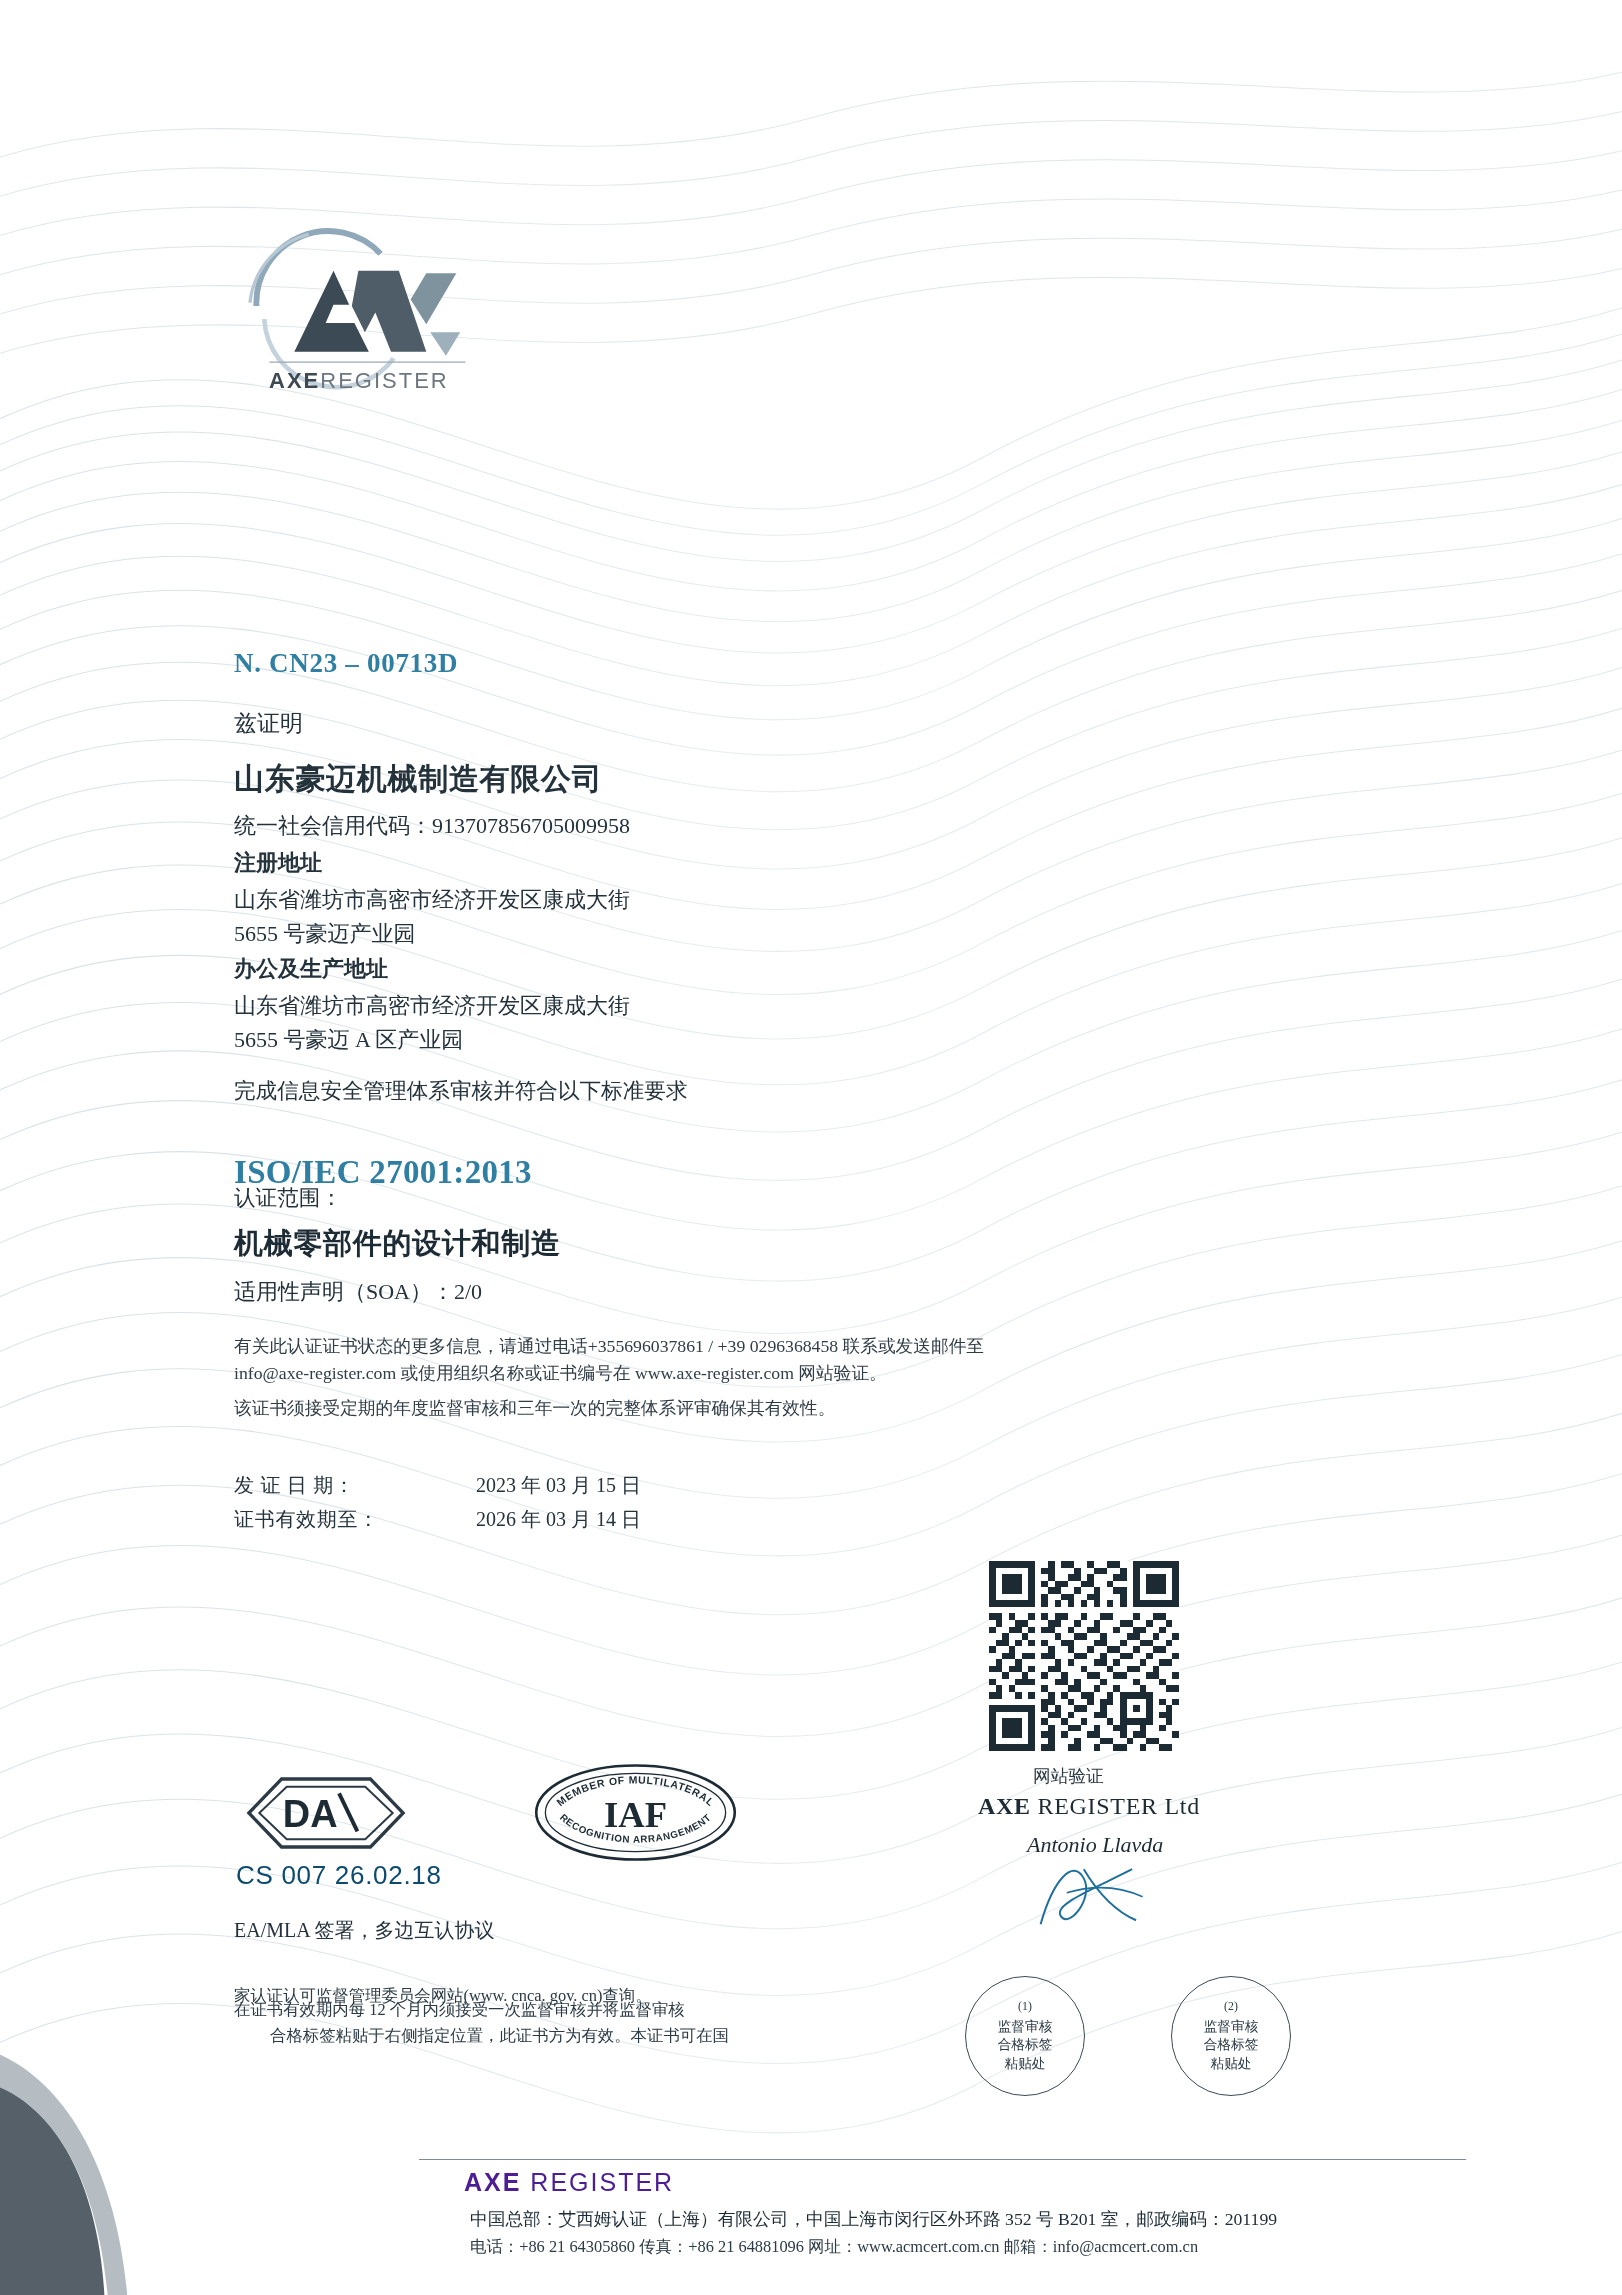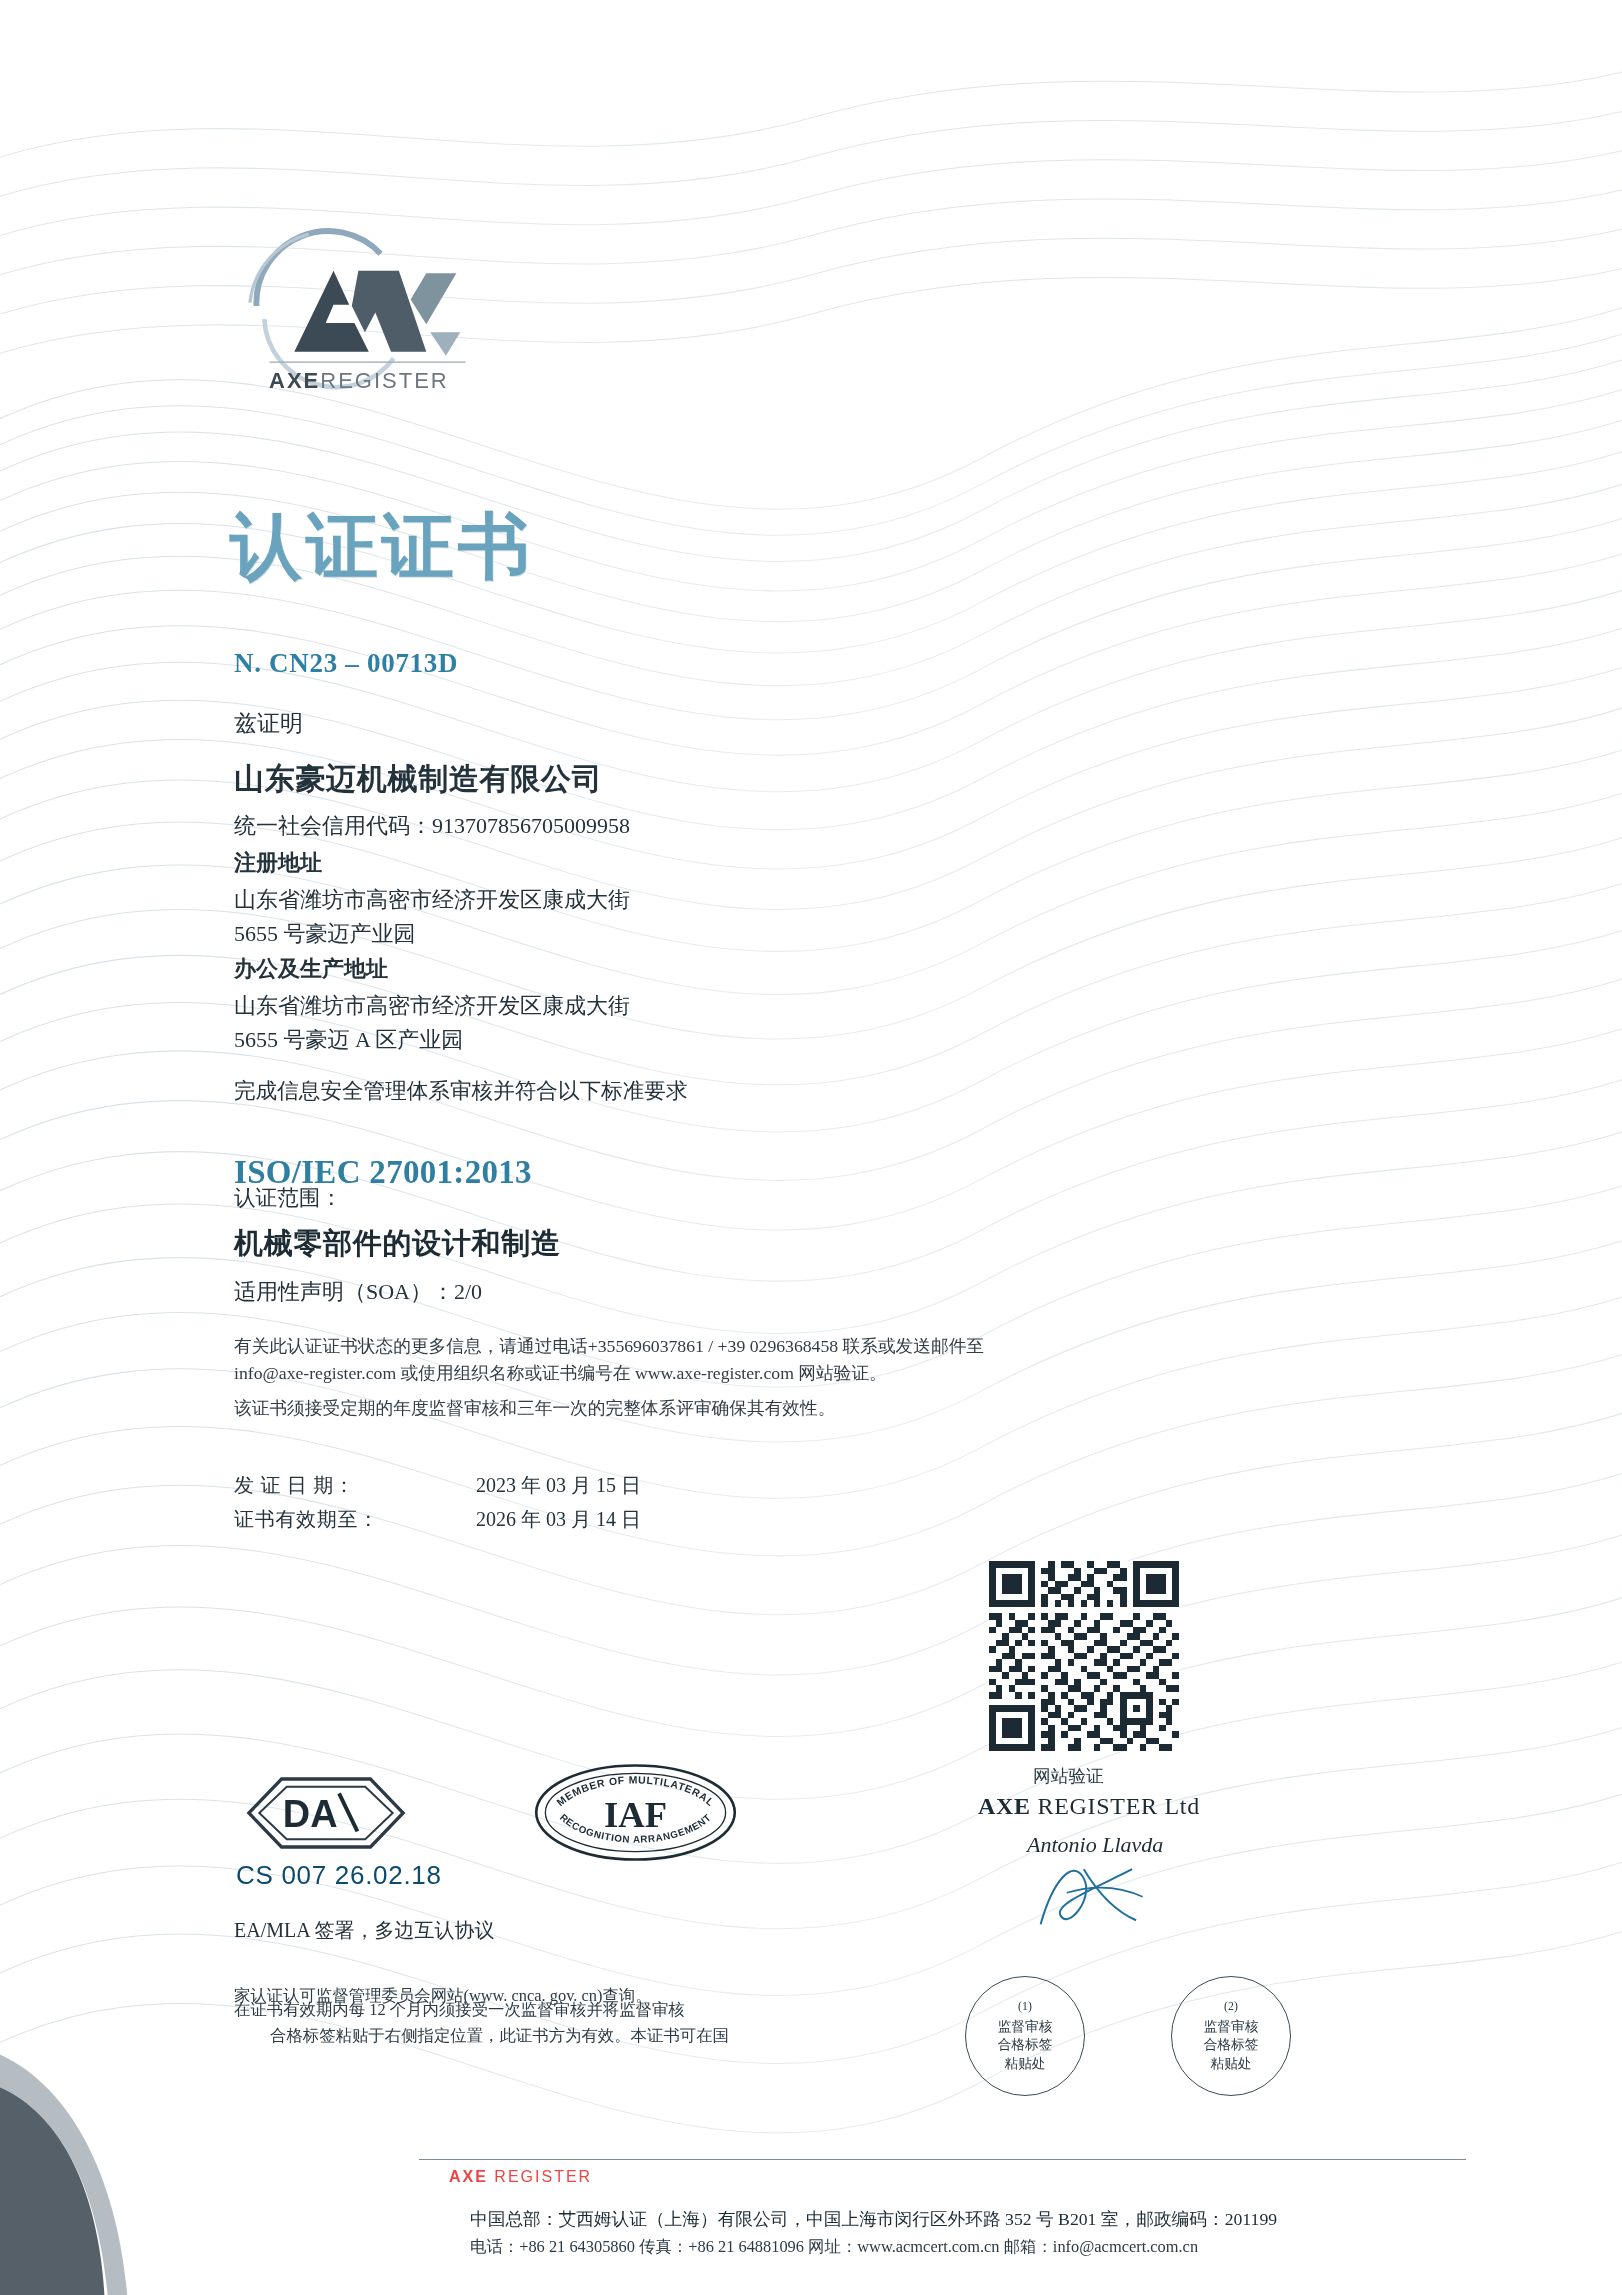--- a/index.html
+++ b/index.html
@@ -206,22 +206,22 @@
   #footer {
     position: absolute;
     left: 0; top: 2159px;
     width: 1623px;
   }
   #footer-rule {
     position: absolute; left: 419px; top: 0; width: 1047px; height: 1.3px;
     background: #7f8b94;
   }
   #footer-brand {
-    position: absolute; left: 449px; top: 9.2px;
-    font-family: "Liberation Sans", sans-serif; font-size: 16px; letter-spacing: 2px; color: #ef4444;
+    position: absolute; left: 464px; top: 9.2px;
+    font-family: "Liberation Sans", sans-serif; font-size: 25px; letter-spacing: 2px; color: #4c1d95;
   }
   #footer-brand .b { font-weight: 700; }
   .footer-line {
     position: absolute; left: 470px;
     font-family: "Liberation Serif", serif; font-size: 17.7px; color: #1d2b35; white-space: nowrap; margin-top: 9px;
   }
   #footer-line-1 { top: 39px; }
   #footer-line-2 { top: 68px; font-size: 16.4px; color: #2b3a44; }
 
   
@@ -302,21 +302,20 @@
       <path d="M196,96 L258,96 L300,220 L246,220 L222,160 L206,190 L186,150 Z" fill="#4e5d68"></path>
       <path d="M300,100 L346,100 L300,178 L276,140 Z" fill="#7f939f"></path>
       <path d="M306,190 L352,190 L330,226 Z" fill="#9db0bb"></path>
       <line x1="60" y1="236" x2="360" y2="236" stroke="#9aa8b2" stroke-width="2"></line>
     </svg>
     <div id="logo-wordmark">
       <span class="axe">AXE</span><span class="reg">REGISTER</span>
     </div>
   </div>
 
-  <div id="cert-title">认证证书</div>
   <div id="cert-number">N. CN23 – 00713D</div>
 
   <div class="body-line" id="line-hereby">兹证明</div>
   <div class="body-line" id="company-name">山东豪迈机械制造有限公司</div>
   <div class="body-line" id="credit-code">统一社会信用代码：913707856705009958</div>
   <div class="body-line" id="label-reg-addr">注册地址</div>
   <div class="body-line" id="reg-addr-1">山东省潍坊市高密市经济开发区康成大街</div>
   <div class="body-line" id="reg-addr-2">5655 号豪迈产业园</div>
   <div class="body-line" id="label-office-addr">办公及生产地址</div>
   <div class="body-line" id="office-addr-1">山东省潍坊市高密市经济开发区康成大街</div>

